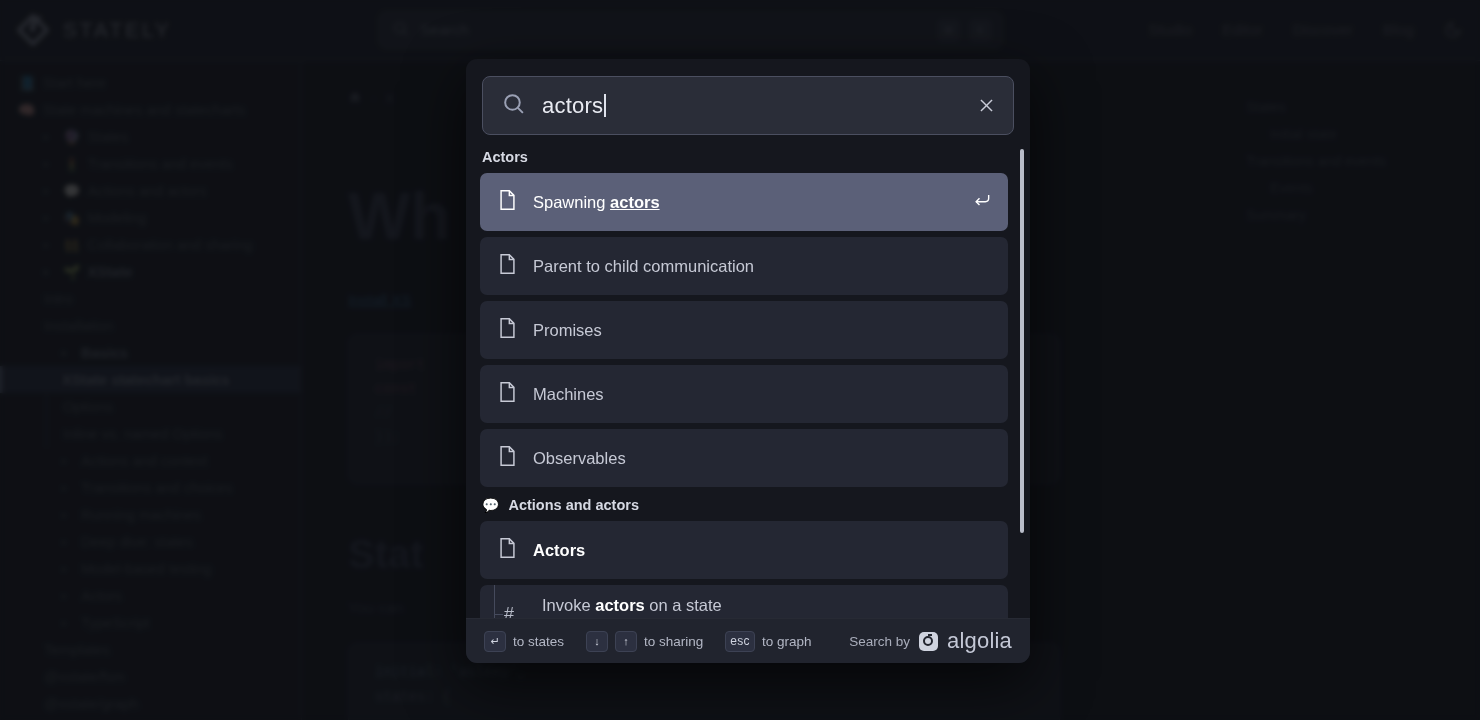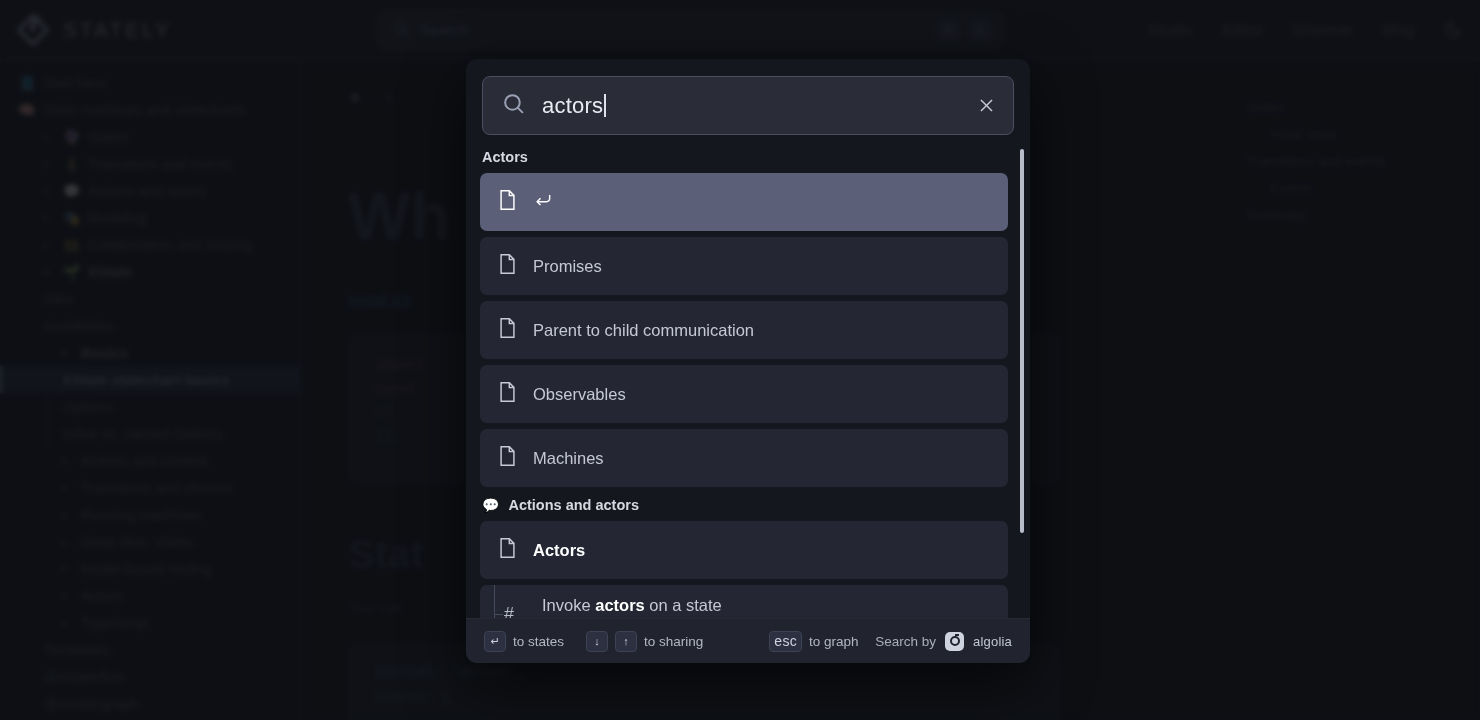--- a/index.html
+++ b/index.html
@@ -224,30 +224,30 @@
     gap: 10px;
   }
   .hint { display: flex; align-items: center; gap: 7px; color: #b3b7c5; font-size: 13.5px; }
   .hint + .hint { margin-left: 12px; }
   .kbd {
     min-width: 22px; height: 21px; padding: 0 4px;
     background: #2c3040; border: 1px solid #3d4254; border-radius: 4px;
     color: #cfd3df; font-size: 11px;
     display: flex; align-items: center; justify-content: center;
   }
-  .kbd.esc { font-size: 14px; letter-spacing: .3px; margin-left: 44px; }
+  .kbd.esc { font-size: 12px; letter-spacing: .3px; }
   .footer-right { margin-left: auto; display: flex; align-items: center; gap: 9px; }
   .footer-right .by { color: #a9adbb; font-size: 13.5px; }
   .algolia-mark {
     width: 19px; height: 19px; border-radius: 5px; background: #cfd3df;
     display: flex; align-items: center; justify-content: center;
   }
   .algolia-mark .ring { width: 10px; height: 10px; border: 2px solid #21242e; border-radius: 50%; position: relative; }
   .algolia-mark .ring::after { content:""; position:absolute; left:3px; top:-4px; width:4px; height:2px; background:#21242e;}
-  .algolia-word { color: #c4c8d6; font-size: 13px; letter-spacing: .2px; }
+  .algolia-word { color: #c4c8d6; font-size: 22px; letter-spacing: .2px; }
 </style>
 </head>
 <body>
 
 <div id="page-root">
 
   <div class="topbar">
     <div class="brand">
       <div class="brand-mark">
         <div class="diamond"></div>
@@ -452,52 +452,53 @@
   <div class="results">
     <div class="results-scroll" id="results-scroll">
         <div class="sec-title">
           <span>Actors</span>
         </div>
         <div class="res-item selected">
           <span class="doc-ico"><svg width="19" height="22" viewBox="0 0 20 24" fill="none" stroke="currentColor" stroke-width="1.6">
               <path d="M3 2h9l5 5v15H3z"></path>
               <path d="M12 2v5h5"></path>
             </svg></span>
+          <span class="res-label"><span>Spawning </span><b>actors</b><span></span></span>
           <span class="enter-ico"><svg width="20" height="20" viewBox="0 0 24 24" fill="none" stroke="currentColor" stroke-width="1.7">
               <polyline points="9,10 5,14 9,18"></polyline>
               <path d="M5 14h11a4 4 0 0 0 4-4V6"></path>
             </svg></span>
         </div>
         <div class="res-item">
           <span class="doc-ico"><svg width="19" height="22" viewBox="0 0 20 24" fill="none" stroke="currentColor" stroke-width="1.6">
               <path d="M3 2h9l5 5v15H3z"></path>
               <path d="M12 2v5h5"></path>
             </svg></span>
-          <span class="res-label"><span>Promises</span><b></b><span></span></span>
+          <span class="res-label"><span>Parent to child communication</span><b></b><span></span></span>
         </div>
         <div class="res-item">
           <span class="doc-ico"><svg width="19" height="22" viewBox="0 0 20 24" fill="none" stroke="currentColor" stroke-width="1.6">
               <path d="M3 2h9l5 5v15H3z"></path>
               <path d="M12 2v5h5"></path>
             </svg></span>
-          <span class="res-label"><span>Parent to child communication</span><b></b><span></span></span>
+          <span class="res-label"><span>Promises</span><b></b><span></span></span>
         </div>
         <div class="res-item">
           <span class="doc-ico"><svg width="19" height="22" viewBox="0 0 20 24" fill="none" stroke="currentColor" stroke-width="1.6">
               <path d="M3 2h9l5 5v15H3z"></path>
               <path d="M12 2v5h5"></path>
             </svg></span>
-          <span class="res-label"><span>Observables</span><b></b><span></span></span>
+          <span class="res-label"><span>Machines</span><b></b><span></span></span>
         </div>
         <div class="res-item">
           <span class="doc-ico"><svg width="19" height="22" viewBox="0 0 20 24" fill="none" stroke="currentColor" stroke-width="1.6">
               <path d="M3 2h9l5 5v15H3z"></path>
               <path d="M12 2v5h5"></path>
             </svg></span>
-          <span class="res-label"><span>Machines</span><b></b><span></span></span>
+          <span class="res-label"><span>Observables</span><b></b><span></span></span>
         </div>
         <div class="sec-title">
           <span class="emo">💬</span>
           <span>Actions and actors</span>
         </div>
         <div class="res-item bold-label">
           <span class="doc-ico"><svg width="19" height="22" viewBox="0 0 20 24" fill="none" stroke="currentColor" stroke-width="1.6">
               <path d="M3 2h9l5 5v15H3z"></path>
               <path d="M12 2v5h5"></path>
             </svg></span>

